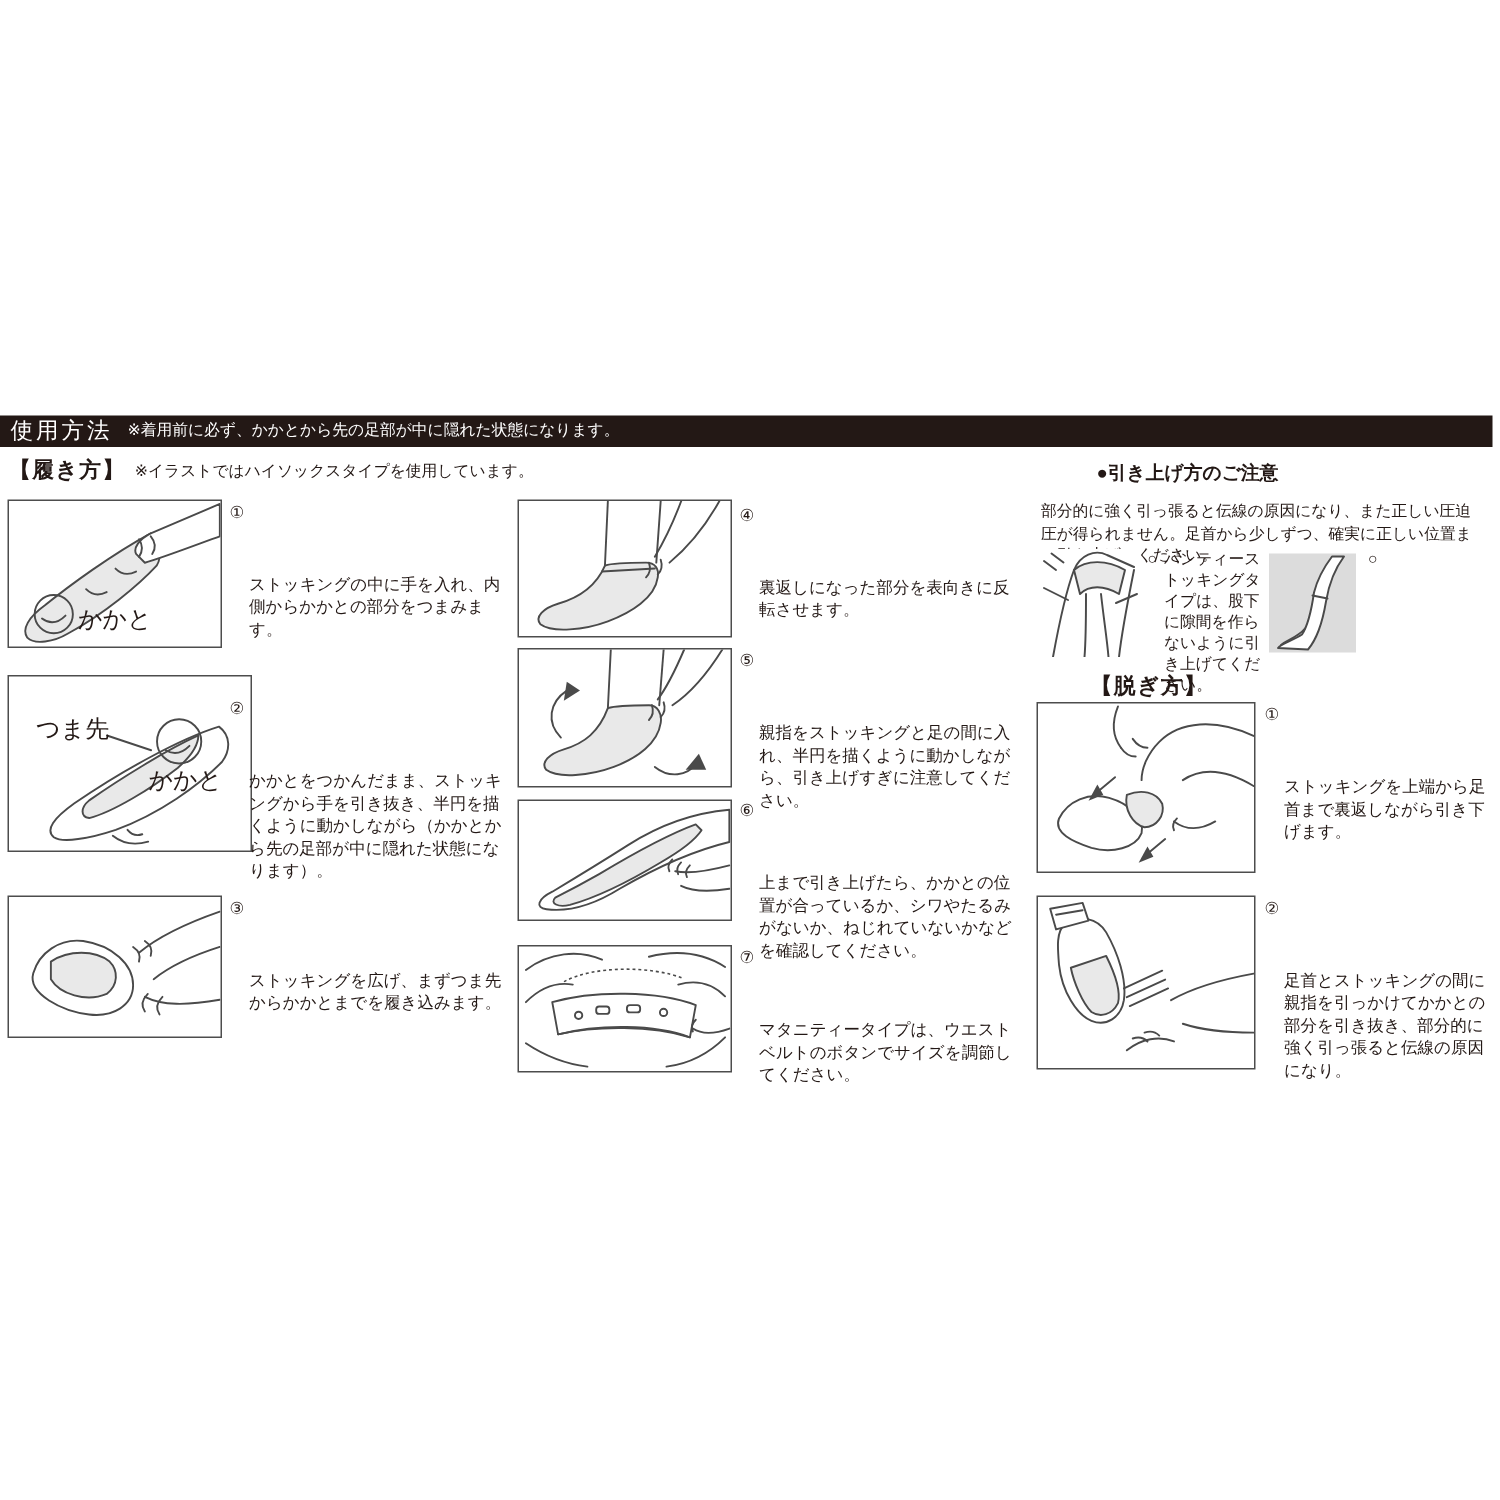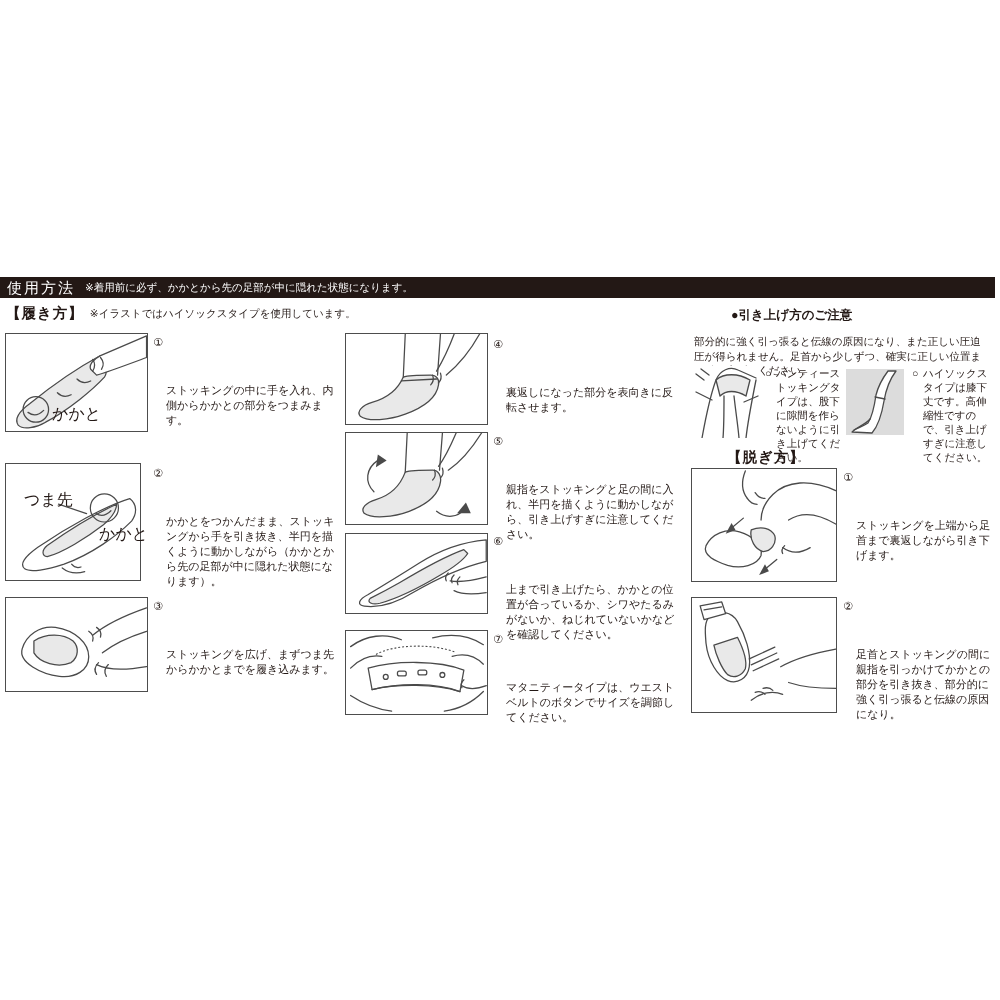--- a/index.html
+++ b/index.html
@@ -76,21 +76,21 @@
       <path class="ln" d="M88,26 q4,6 0,12"></path>
       <path class="ln" d="M96,24 q5,6 1,12"></path>
       <path class="ln" d="M52,60 q6,6 14,2"></path>
       <path class="ln" d="M72,46 q6,6 14,2"></path>
       <circle class="ln" cx="30" cy="77" r="13"></circle>
       <path class="ln" d="M22,80 q8,6 16,-2"></path>
     </svg>
     <span class="callout" style="left:46px;top:72px;">かかと</span>
   </div>
 
-  <div class="abs ibox" style="left:5px;top:463px;width:136px;height:118px;">
+  <div class="abs ibox" style="left:5px;top:450px;width:163px;height:118px;">
     <svg viewBox="0 0 143 118">
       <path class="fw" d="M132,34 C106,42 66,64 34,86 C20,96 14,104 20,109 C26,113 44,110 62,104 C92,93 118,74 134,58 C140,50 140,40 132,34 Z"></path>
       <path class="fg" d="M118,40 C96,50 64,70 44,84 C38,89 38,95 44,96 C60,92 86,76 104,62 C112,55 118,47 118,40 Z"></path>
       <path class="ln" d="M56,40 L86,50"></path>
       <circle class="ln" cx="105" cy="44" r="15"></circle>
       <path class="ln" d="M96,50 q8,5 16,-3"></path>
       <path class="ln" d="M60,108 q10,8 24,4"></path>
       <path class="ln" d="M70,104 q4,5 10,3"></path>
     </svg>
     <span class="callout" style="left:18px;top:28px;">つま先</span>
@@ -225,21 +225,20 @@
 
   <div class="abs thumb" style="left:846px;top:369px;width:58px;height:66px;background:#dcdcdc;">
     <svg viewBox="0 0 58 66">
       <path class="fw" d="M42,2 C36,10 32,18 30,26 C28,40 26,48 22,54 C16,58 8,60 6,63 L26,64 C32,57 36,44 38,32 C40,20 44,10 50,2 Z"></path>
       <path class="ln" d="M29,28 L39,30"></path>
       <path class="ln" d="M24,50 C20,55 12,58 8,61"></path>
     </svg>
   </div>
   <div class="abs cap" style="left:912px;top:366px;width:76px;">
     <span class="num">○</span>
-    <span class="txt">ハイソックスタイプは膝下丈です。高伸縮性ですので、引き上げすぎに注意してください。</span>
   </div>
 
   <div class="abs sec-head" style="left:727px;top:448px;">
     <span class="h">【脱ぎ方】</span>
   </div>
 
   <div class="abs ibox" style="left:691px;top:468px;width:146px;height:114px;">
     <svg viewBox="0 0 146 114">
       <path class="ln" d="M146,22 C120,10 96,12 82,26 C74,34 70,44 70,52"></path>
       <path class="ln" d="M146,56 C126,44 110,44 98,52"></path>

